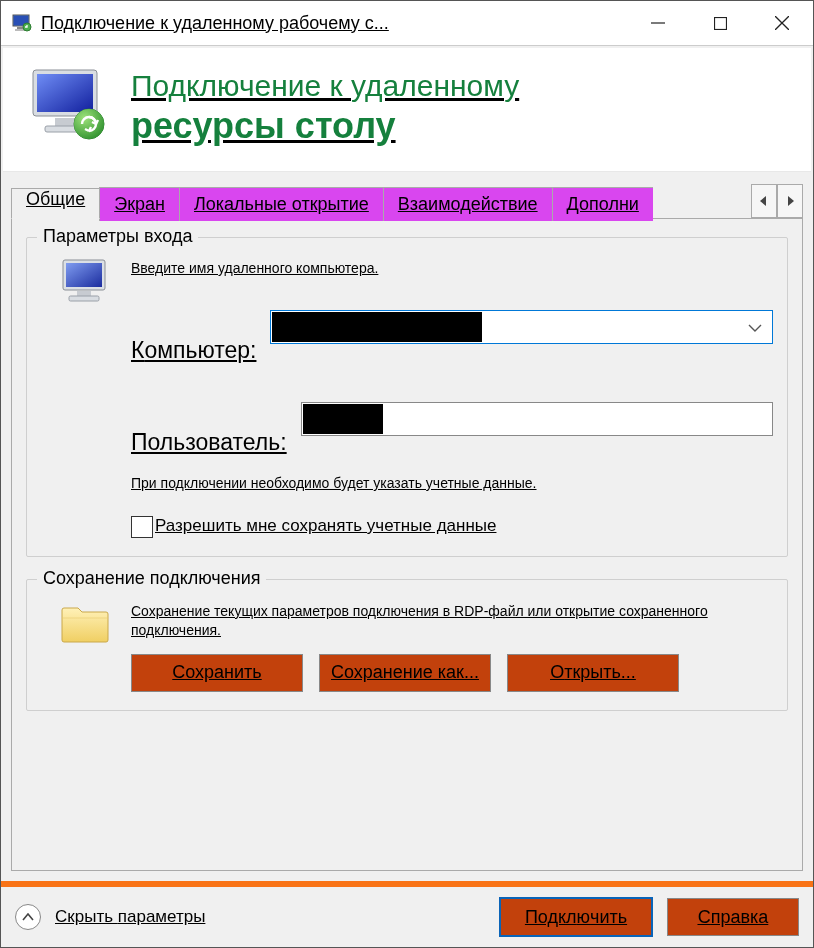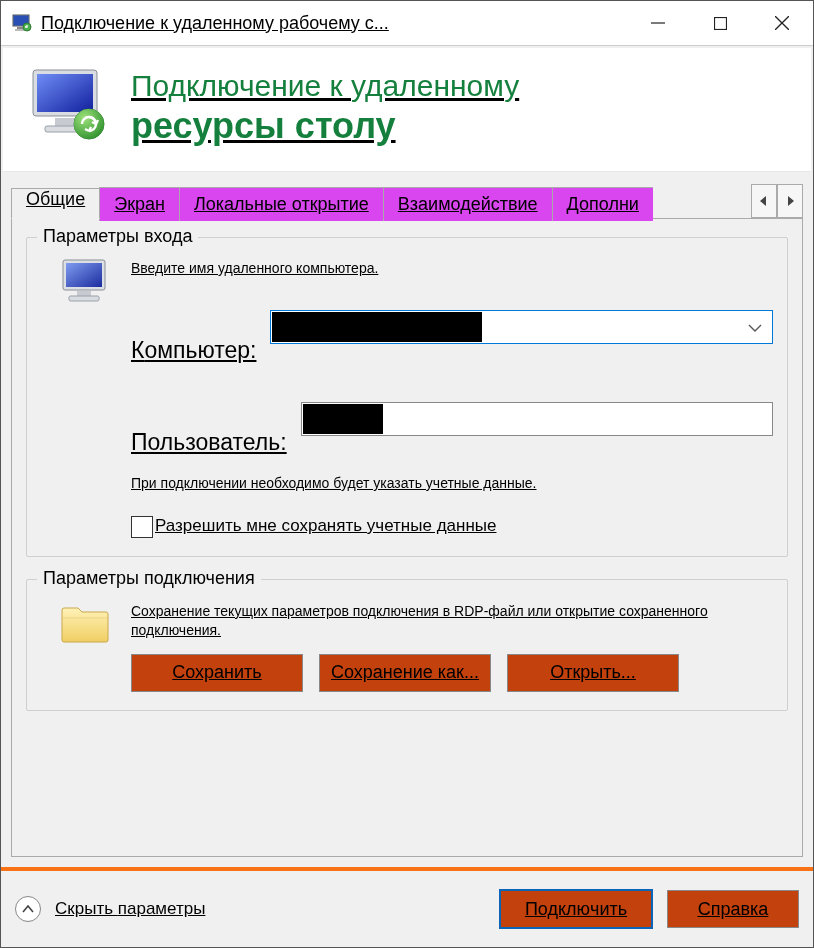--- a/index.html
+++ b/index.html
@@ -38,21 +38,21 @@
   .combo .chev{margin-left:auto;margin-right:10px;}
   .txt{border:1px solid #888;height:32px;flex:1;margin-left:14px;display:flex;align-items:center;background:#fff;}
   .txt .redact{background:#000;height:30px;width:80px;margin:0 1px;}
   .note{font-size:14px;margin:6px 0 23px 0;line-height:1.35;}
   .chkrow{display:flex;gap:2px;}
   .chk{width:20px;height:20px;border:1px solid #333;background:#fff;}
   
   .btnrow{display:flex;gap:16px;margin-top:12px;}
   .btn{min-width:170px;height:36px;border:1px solid #888;background:#c2410c;font-size:18px;display:flex;align-items:center;justify-content:center;}
   
-  .bottombar{height:60px;background:#f0f0f0;border-top:4px solid #f97316;display:flex;align-items:center;padding:8px 14px;gap:14px;}
+  .bottombar{height:60px;background:#f0f0f0;border-top:6px solid #f97316;display:flex;align-items:center;padding:0 14px;gap:14px;}
   .collapse{width:24px;height:24px;border:1px solid #888;border-radius:50%;display:flex;align-items:center;justify-content:center;background:#fff;}
   .spacer{flex:1;}
   .btn.primary{border:2px solid #0a64b8;min-width:150px;}
   .btn.small{min-width:130px;}
 </style>
 </head>
 <body>
 
 <div class="window">
 
@@ -186,21 +186,21 @@
 
           <div class="chkrow">
             <div class="chk"></div>
             <label><u>Р</u>азрешить мне сохранять учетные данные</label>
           </div>
         </div>
       </div>
     </div>
 
     <div class="groupbox" style="margin-bottom:0;">
-      <div class="legend">Параметры подключения</div>
+      <div class="legend">Сохранение подключения</div>
       <div class="gbrow">
         <div class="gbicon">
           <svg width="56" height="48" viewBox="0 0 56 48">
             <path d="M4 12 L4 42 Q4 44 6 44 L48 44 Q50 44 50 42 L50 16 Q50 14 48 14 L24 14 L20 10 L6 10 Q4 10 4 12 Z" fill="url(#g4)" stroke="#caa84a"></path>
             <defs>
                 <linearGradient id="g4" x1="0" y1="0" x2="0" y2="1">
                   <stop offset="0%" stop-color="#fff1b8"></stop>
                   <stop offset="100%" stop-color="#f0cf63"></stop>
                 </linearGradient>
               </defs>

